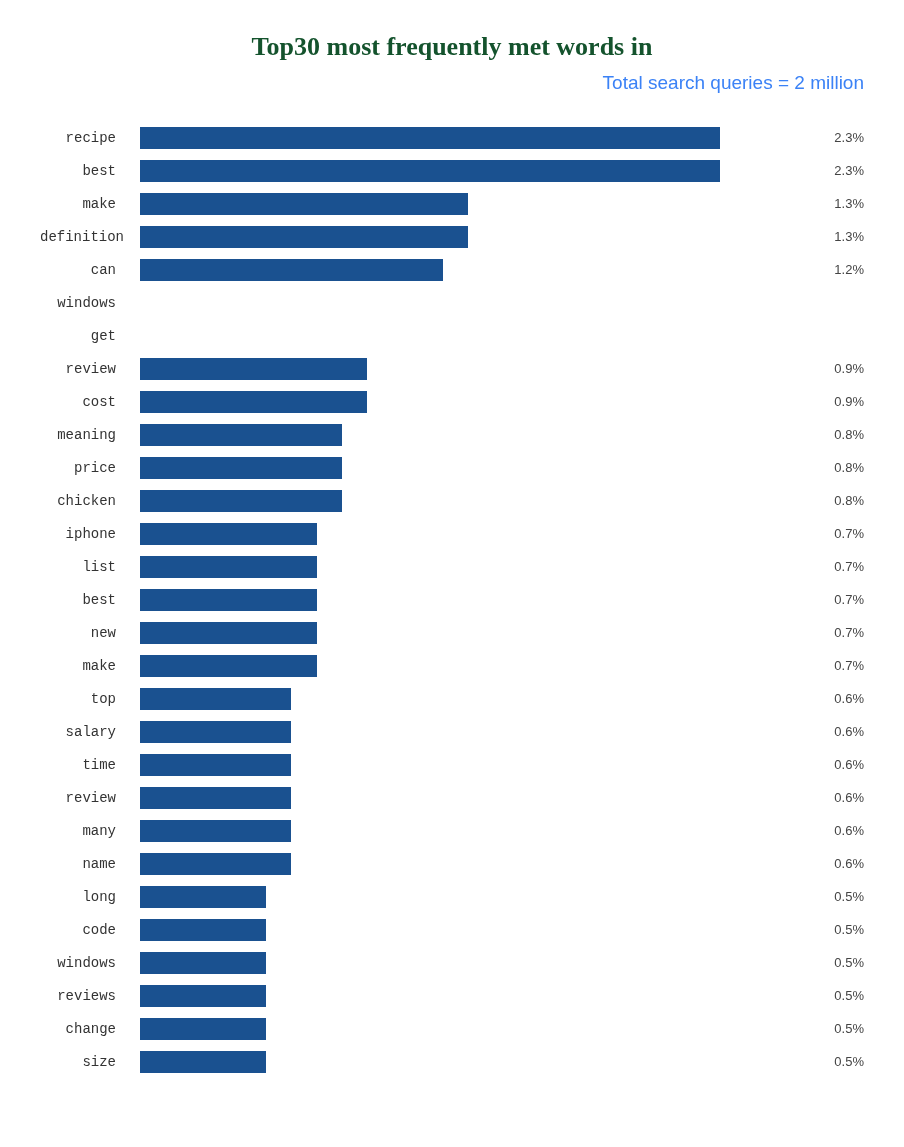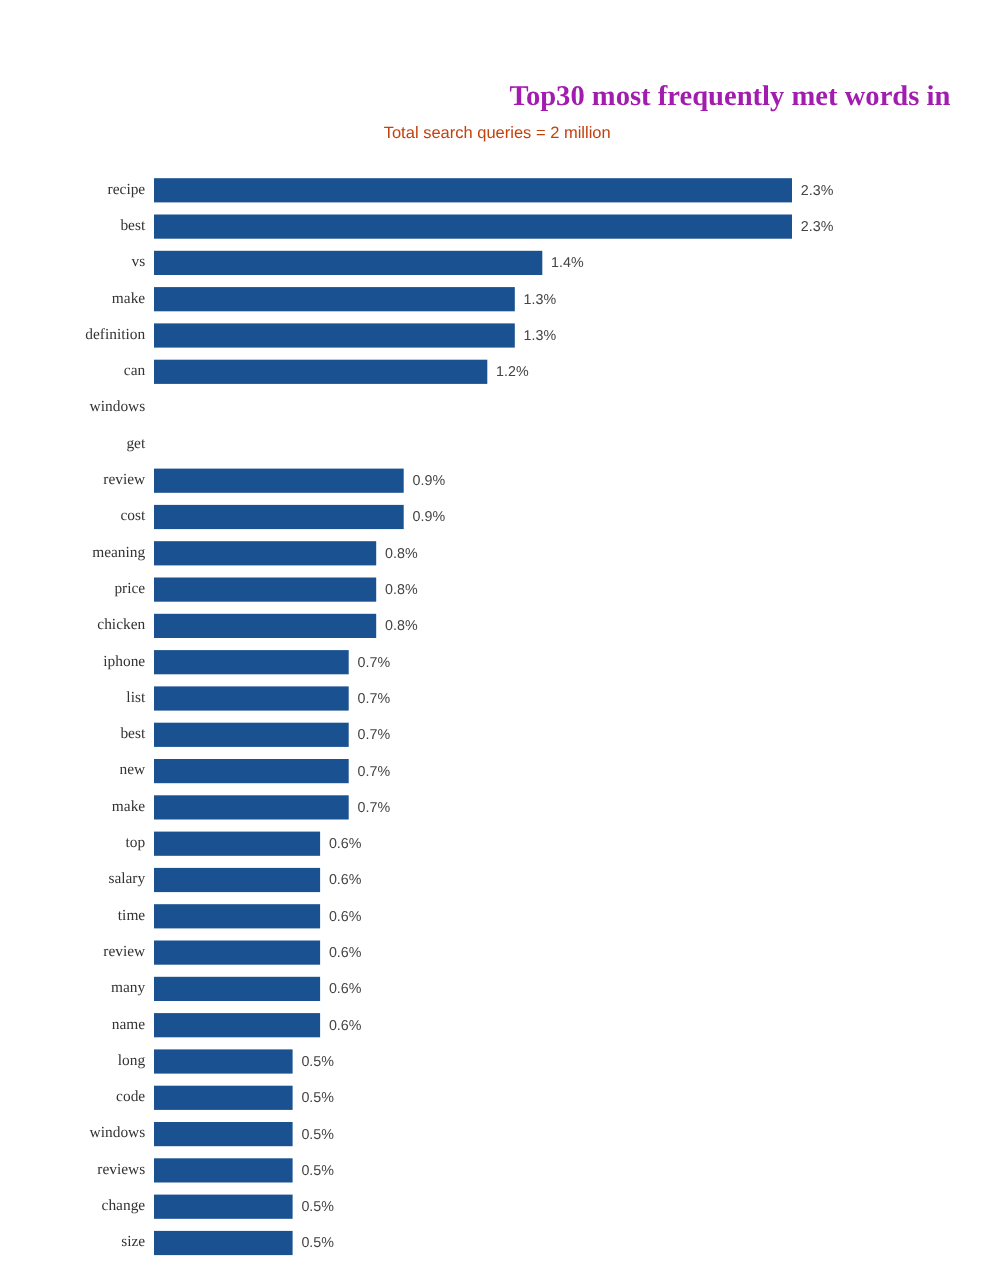--- a/index.html
+++ b/index.html
@@ -4,57 +4,57 @@
   <style>
     * { box-sizing: border-box; margin: 0; padding: 0; }
     body {
       background: #fff;
       font-family: Georgia, 'Times New Roman', serif;
       width: 904px;
       min-height: 1147px;
       padding: 30px 40px 40px 40px;
     }
     .chart-title {
-      text-align: right;
+      text-align: center;
       font-size: 26px;
       font-weight: bold;
-      color: #a21caf;
+      color: #14532d;
       line-height: 1.3;
       margin-bottom: 8px;
-      margin-top: 40px;
     }
     .chart-subtitle {
-      text-align: center;
-      font-size: 15px;
-      color: #c2410c;
+      text-align: right;
+      font-size: 19px;
+      color: #3b82f6;
       margin-bottom: 30px;
       font-family: Arial, sans-serif;
     }
     .chart-area {
       width: 100%;
     }
     .bar-row {
       display: flex;
       align-items: center;
       margin-bottom: 5px;
       height: 28px;
     }
     .bar-label {
       width: 100px;
       text-align: right;
-      padding-right: 8px;
+      padding-right: 24px;
       font-size: 14px;
       color: #333;
-      font-family: Liberation Serif, serif;
+      font-family: Liberation Mono, monospace;
       flex-shrink: 0;
     }
     .bar-container {
       flex: 1;
       display: flex;
       align-items: center;
+      justify-content: space-between;
     }
     .bar {
       height: 22px;
       background-color: #1a4f8a;
       border-radius: 0;
     }
     .bar-value {
       margin-left: 8px;
       font-size: 13px;
       color: #444;
@@ -79,27 +79,20 @@
       </div>
     </div>
     <div class="bar-row">
       <div class="bar-label">best</div>
       <div class="bar-container">
         <div class="bar" style="width: 580px; background-color: rgb(26, 81, 144);"></div>
         <div class="bar-value">2.3%</div>
       </div>
     </div>
     <div class="bar-row">
-      <div class="bar-label">vs</div>
-      <div class="bar-container">
-        <div class="bar" style="width: 353px; background-color: rgb(26, 81, 144);"></div>
-        <div class="bar-value">1.4%</div>
-      </div>
-    </div>
-    <div class="bar-row">
       <div class="bar-label">make</div>
       <div class="bar-container">
         <div class="bar" style="width: 328px; background-color: rgb(26, 81, 144);"></div>
         <div class="bar-value">1.3%</div>
       </div>
     </div>
     <div class="bar-row">
       <div class="bar-label">definition</div>
       <div class="bar-container">
         <div class="bar" style="width: 328px; background-color: rgb(26, 81, 144);"></div>

